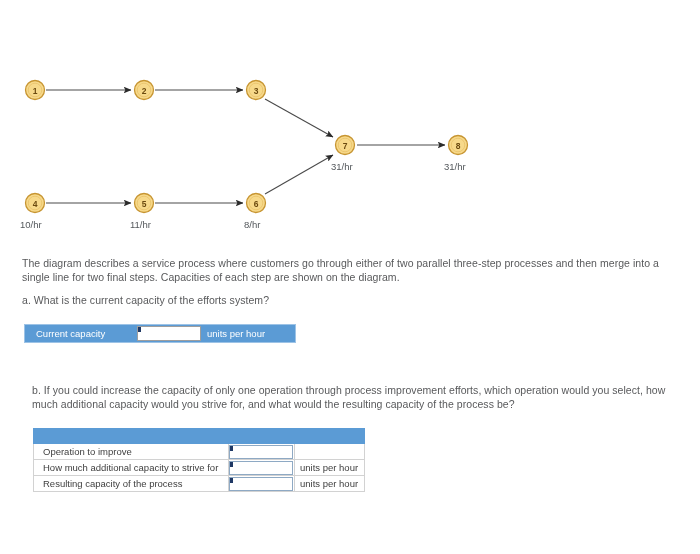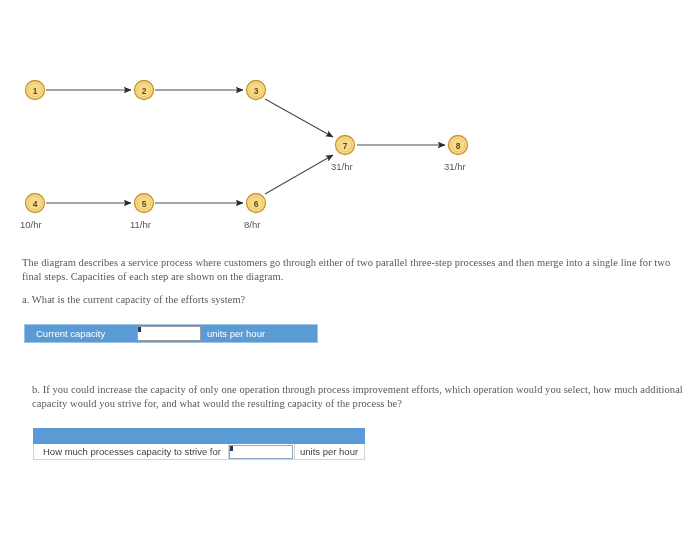--- a/index.html
+++ b/index.html
@@ -61,21 +61,20 @@
     fill: none;
   }
 
   
   .para {
     position: absolute;
     font-size: 10.5px;
     line-height: 14px;
     color: #58595b;
     letter-spacing: 0.05px;
-    font-family: Liberation Serif, serif;
   }
   #intro-paragraph {
     left: 22px;
     top: 256px;
     width: 652px;
   }
   #question-a {
     left: 22px;
     top: 293px;
     width: 652px;
@@ -84,21 +83,21 @@
     left: 32px;
     top: 383px;
     width: 652px;
   }
 
   
   #table-a {
     position: absolute;
     left: 24px;
     top: 324px;
-    width: 294px;
+    width: 272px;
     height: 19px;
     background: #5b9bd5;
     border: 1px solid #9dc3e6;
     box-sizing: border-box;
     display: flex;
     align-items: center;
   }
   #table-a .tbl-label {
     width: 112px;
     padding-left: 11px;
@@ -286,21 +285,41 @@
     <col style="width:70px">
   </colgroup>
   <thead>
     <tr>
       <th class="hdr-cell" colspan="2"></th>
       <th class="hdr-cell hdr-right"></th>
     </tr>
   </thead>
   <tbody>
     <tr>
-      <td class="row-label">How much processes capacity to strive for</td>
+      <td class="row-label">Operation to improve</td>
+      <td class="row-input">
+        <span class="input-wrap">
+          <input class="answer-input" type="text" value="" style="">
+          <span class="input-caret"></span>
+        </span>
+      </td>
+      <td class="row-units"></td>
+    </tr>
+    <tr>
+      <td class="row-label">How much additional capacity to strive for</td>
+      <td class="row-input">
+        <span class="input-wrap">
+          <input class="answer-input" type="text" value="" style="">
+          <span class="input-caret"></span>
+        </span>
+      </td>
+      <td class="row-units">units per hour</td>
+    </tr>
+    <tr>
+      <td class="row-label">Resulting capacity of the process</td>
       <td class="row-input">
         <span class="input-wrap">
           <input class="answer-input" type="text" value="" style="">
           <span class="input-caret"></span>
         </span>
       </td>
       <td class="row-units">units per hour</td>
     </tr>
   </tbody>
 </table>

